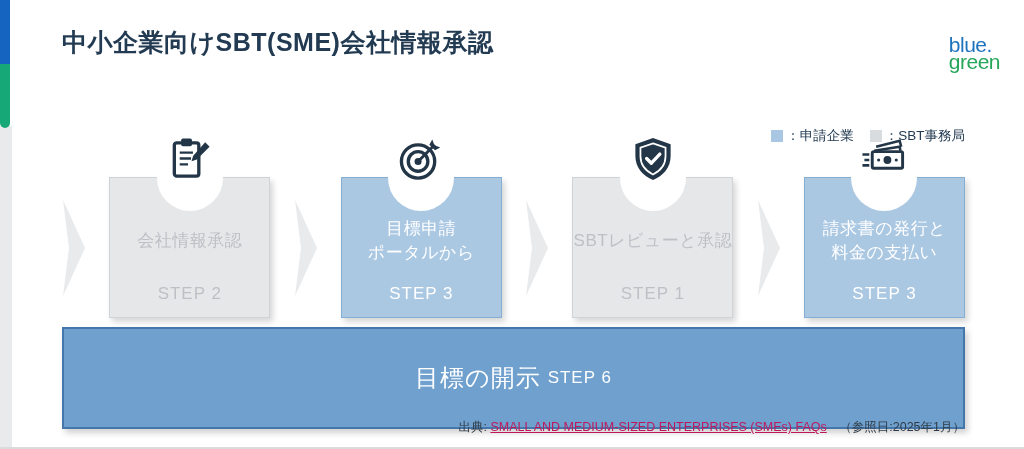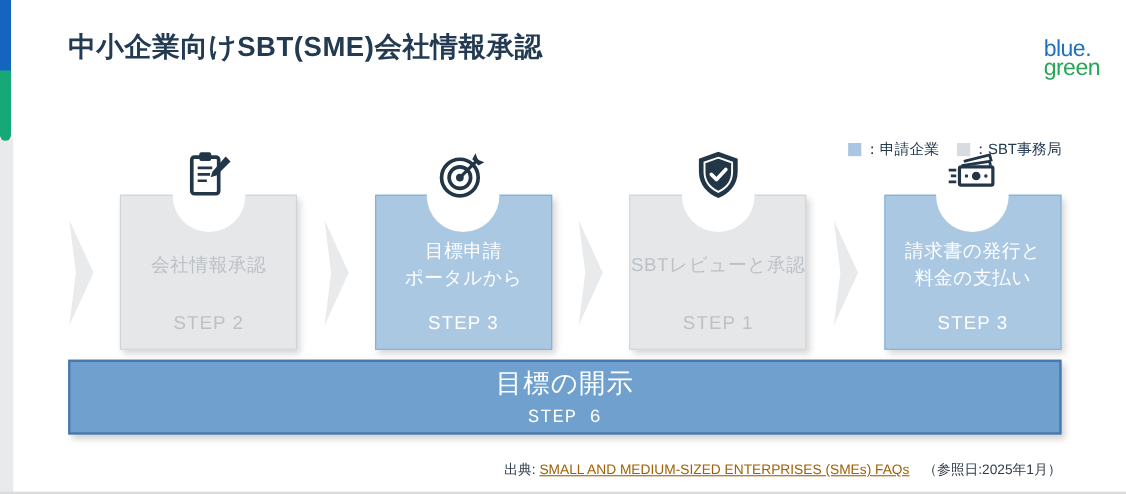--- a/index.html
+++ b/index.html
@@ -55,32 +55,31 @@
     width:47px; height:47px; color:var(--icon);
   }
   .step-icon svg { width:100%; height:100%; display:block; }
 
   .arrow { width:24px; align-self:center; height:104px; }
   .arrow svg { width:24px; height:104px; display:block; }
   .arrow polygon { fill:var(--arrow); }
 
   
   .final-bar {
-    position:absolute; left:62px; top:327px; width:903px; height:68px; box-sizing:border-box;
+    position:absolute; left:62px; top:327px; width:903px; height:102px; box-sizing:border-box;
     background:var(--bar-fill); border:2px solid var(--bar-border); color:#ffffff;
-    display:flex; flex-direction:column; align-items:center; justify-content:center; gap:7px;
+    display:flex; flex-direction:row; align-items:center; justify-content:center; gap:7px;
     box-shadow:3px 4px 6px rgba(0,0,0,0.18);
-    font-family:Liberation Mono, monospace;
   }
   .final-title { font-size:24px; letter-spacing:1px; }
   .final-step  { font-size:17px; letter-spacing:1px; }
 
   
   .source { position:absolute; top:419px; right:59px; font-size:12.5px; color:#2f3b46; }
-  .source a { color:#a16207; text-decoration:underline; }
+  .source a { color:#be185d; text-decoration:underline; }
 </style>
 </head>
 <body>
 
 <div class="strip-gray"></div>
 <div class="strip-blue"></div>
 <div class="strip-green"></div>
 <div class="bottom-line"></div>
 
 <div class="title">中小企業向けSBT(SME)会社情報承認</div>

